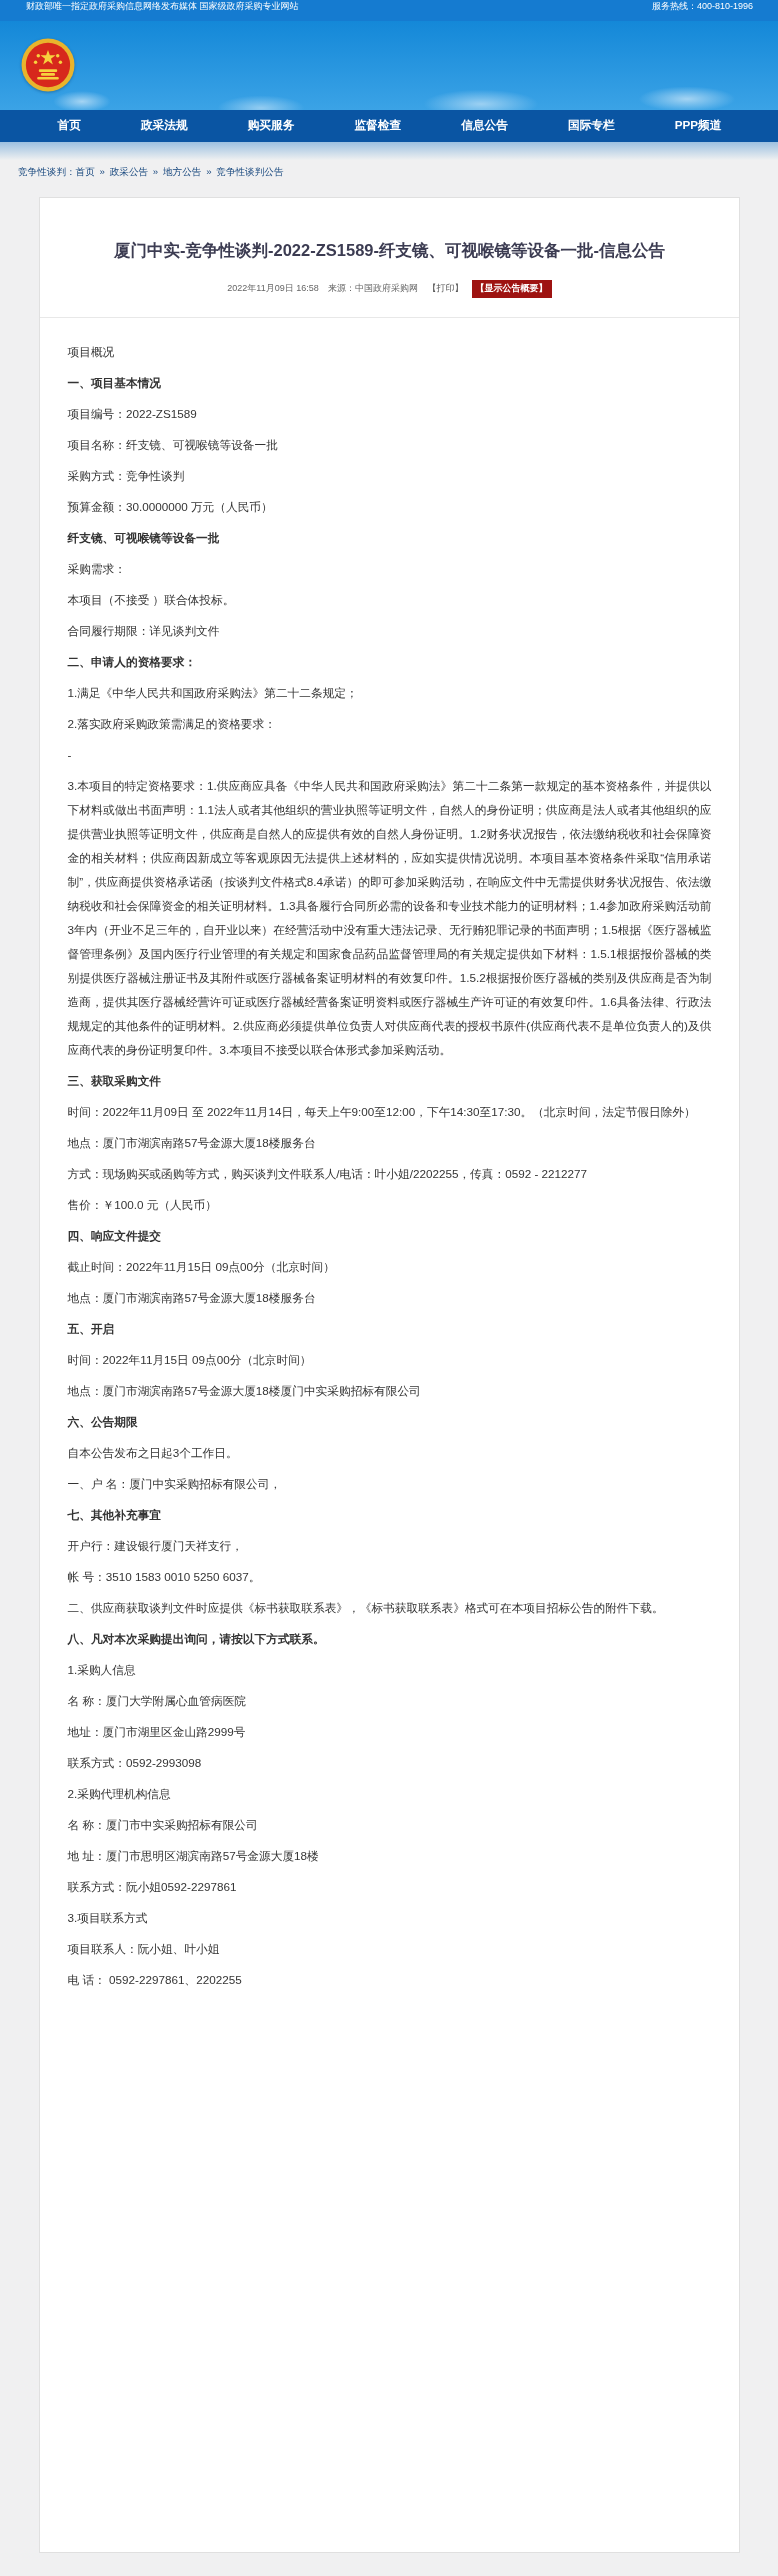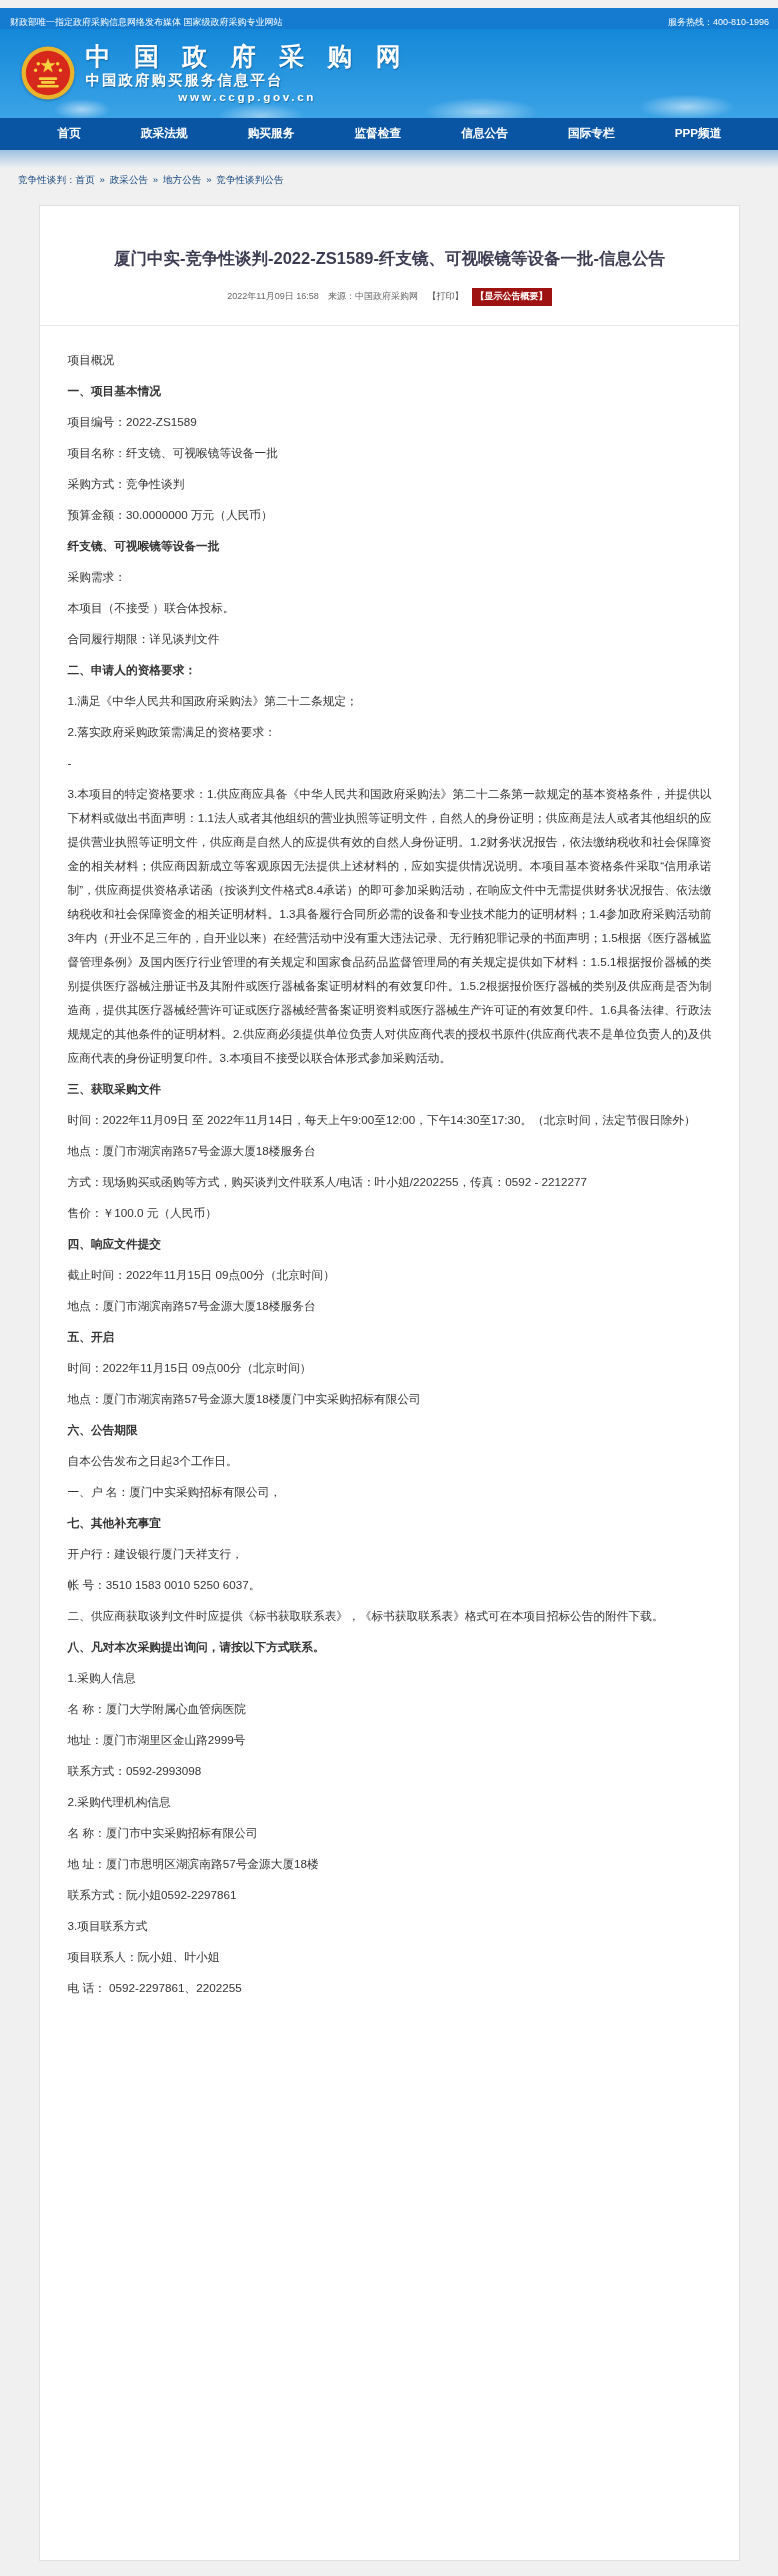--- a/index.html
+++ b/index.html
@@ -16,22 +16,22 @@
   *{margin:0;padding:0;box-sizing:border-box;}
   html,body{width:779px;}
   body{
     height:2576px;overflow:hidden;background:var(--page-bg);
     font-family:"Liberation Sans","DejaVu Sans",sans-serif;
     color:var(--text-color);
   }
   
   .topbar{
     height:20.6px;background:var(--topbar-blue);color:#fff;
-    display:flex;justify-content:space-between;align-items:flex-end;
-    padding:0 10px;font-size:9px;margin-top:8px;
+    display:flex;justify-content:space-between;align-items:flex-start;
+    padding:0 26px;font-size:9px;
   }
   
   .header{
     height:89px;position:relative;overflow:hidden;
     background:linear-gradient(180deg,var(--header-top),var(--header-bottom));
     display:flex;align-items:center;padding-left:20.6px;color:#fff;
   }
   .header::after{
     content:"";position:absolute;left:0;right:0;bottom:-12.4px;height:48px;
     background:
@@ -95,25 +95,20 @@
     <circle cx="50" cy="50" r="41" fill="#d7281c"></circle>
     <polygon fill="#f7d23e" points="50,22 53.5,32 64,32 55.5,38.5 59,49 50,42.5 41,49 44.5,38.5 36,32 46.5,32"></polygon>
     <circle cx="32" cy="33" r="3.2" fill="#f7d23e"></circle>
     <circle cx="68" cy="33" r="3.2" fill="#f7d23e"></circle>
     <circle cx="27" cy="45" r="3.2" fill="#f7d23e"></circle>
     <circle cx="73" cy="45" r="3.2" fill="#f7d23e"></circle>
     <rect x="33" y="58" width="34" height="5" rx="2" fill="#f7d23e"></rect>
     <rect x="37" y="65" width="26" height="5" rx="2" fill="#f7d23e"></rect>
     <rect x="30" y="72" width="40" height="5" rx="2" fill="#f7d23e"></rect>
   </svg>
-  <div class="logo-text">
-    <div class="logo-line1">中 国 政 府 采 购 网</div>
-    <div class="logo-line2">中国政府购买服务信息平台</div>
-    <div class="logo-line3">www.ccgp.gov.cn</div>
-  </div>
 </div>
 
 <div class="nav">
 
 <a>首页</a>
     <a>政采法规</a>
     <a>购买服务</a>
     <a>监督检查</a>
     <a>信息公告</a>
     <a>国际专栏</a>

